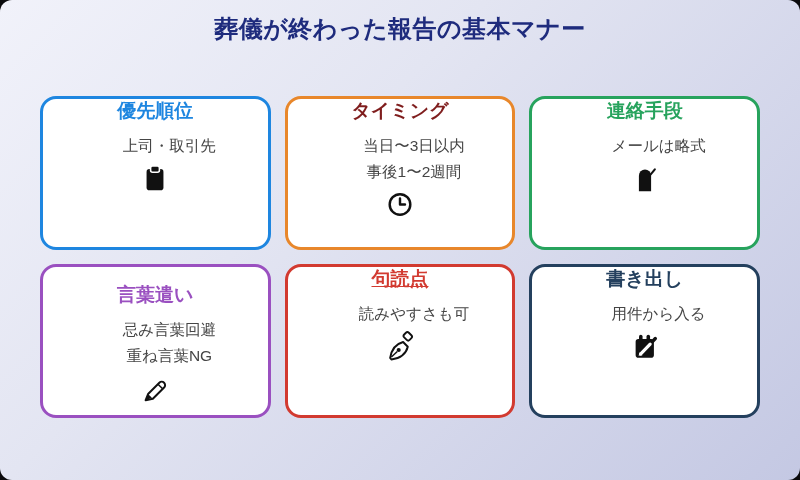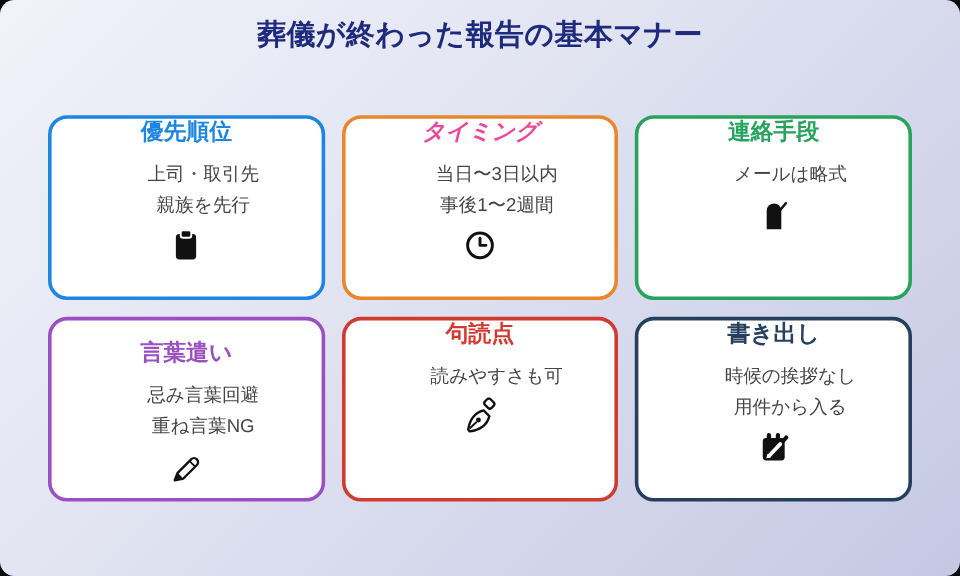--- a/index.html
+++ b/index.html
@@ -64,30 +64,29 @@
 </style>
 </head>
 <body>
 
 <div class="panel">
   <h1 class="page-title">葬儀が終わった報告の基本マナー</h1>
   <div class="grid">
       <div class="card" style="border-color: rgb(30, 134, 224);">
         <div class="card-title" style="color: rgb(30, 134, 224);">優先順位</div>
         <div class="card-line">上司・取引先</div>
-        <div class="card-line">親族を先行</div>
         <div class="card-icon">
           <svg viewBox="0 0 32 32">
             <rect x="7" y="6.5" width="18" height="22.5" rx="3" fill="#111"></rect>
             <rect x="11.3" y="3.2" width="9.4" height="6.6" rx="2.1" fill="#111" stroke="#fff" stroke-width="1.7"></rect>
           </svg>
         </div>
       </div>
       <div class="card" style="border-color: rgb(232, 135, 43);">
-        <div class="card-title" style="color: #ec4899; font-style: italic;">タイミング</div>
+        <div class="card-title" style="color: #7f1d1d;">タイミング</div>
         <div class="card-line">当日〜3日以内</div>
         <div class="card-line">事後1〜2週間</div>
         <div class="card-icon">
           <svg viewBox="0 0 32 32">
             <circle cx="16" cy="16.5" r="11" fill="none" stroke="#111" stroke-width="2.6"></circle>
             <path d="M16 10.2 V16.5 H21.3" fill="none" stroke="#111" stroke-width="2.6" stroke-linecap="round" stroke-linejoin="round"></path>
           </svg>
         </div>
       </div>
       <div class="card" style="border-color: rgb(39, 163, 93); align-items: center;">
@@ -106,34 +105,33 @@
         <div class="card-line">重ね言葉NG</div>
         <div class="card-icon">
           <svg viewBox="0 0 32 32">
             <path d="M6 29 L8.6 22.4 L20.6 10.4 A3.6 3.6 0 0 1 25.7 15.5 L13.7 27.5 Z" fill="#fff" stroke="#111" stroke-width="2.1" stroke-linejoin="round"></path>
             <path d="M6 29 L8.6 22.4 L12.7 26.5 Z" fill="#111"></path>
             <line x1="19.2" y1="12" x2="24.1" y2="16.9" stroke="#111" stroke-width="1.6"></line>
           </svg>
         </div>
       </div>
       <div class="card" style="border-color: rgb(210, 58, 48);">
-        <div class="card-title" style="color: rgb(210, 58, 48);">句読点</div>
+        <div class="card-title" style="color: rgb(210, 58, 48); text-decoration: underline;">句読点</div>
         <div class="card-line">読みやすさも可</div>
         <div class="card-icon">
           <svg viewBox="0 0 32 32">
             <rect x="20.2" y="2.2" width="8.2" height="7" rx="2.2" transform="rotate(45 24.3 5.7)" fill="#fff" stroke="#111" stroke-width="2"></rect>
             <path d="M5.5 28.8 C7 19.5 11 14 19.3 11.8 L24.3 16.8 C22.3 25 16.8 29 6.8 30.4 Z" fill="#fff" stroke="#111" stroke-width="2.1" stroke-linejoin="round"></path>
             <circle cx="14.6" cy="20.2" r="2.2" fill="#111"></circle>
             <line x1="13.1" y1="21.8" x2="6.8" y2="27.8" stroke="#111" stroke-width="1.6"></line>
           </svg>
         </div>
       </div>
       <div class="card" style="border-color: rgb(36, 64, 94);">
         <div class="card-title" style="color: rgb(36, 64, 94);">書き出し</div>
-        <div class="card-line">時候の挨拶なし</div>
         <div class="card-line">用件から入る</div>
         <div class="card-icon">
           <svg viewBox="0 0 32 32">
             <rect x="6" y="8.5" width="19.5" height="20" rx="3" fill="#111"></rect>
             <rect x="9.6" y="4" width="3.8" height="8" rx="1.9" fill="#111"></rect>
             <rect x="17.6" y="4" width="3.8" height="8" rx="1.9" fill="#111"></rect>
             <line x1="11.5" y1="24.5" x2="21.5" y2="14" stroke="#fff" stroke-width="3.4" stroke-linecap="round"></line>
             <path d="M9.2 26.5 L13.3 25.8 L10.2 22.6 Z" fill="#fff"></path>
             <line x1="24.2" y1="11" x2="27" y2="8" stroke="#111" stroke-width="3.6" stroke-linecap="round"></line>
           </svg>

